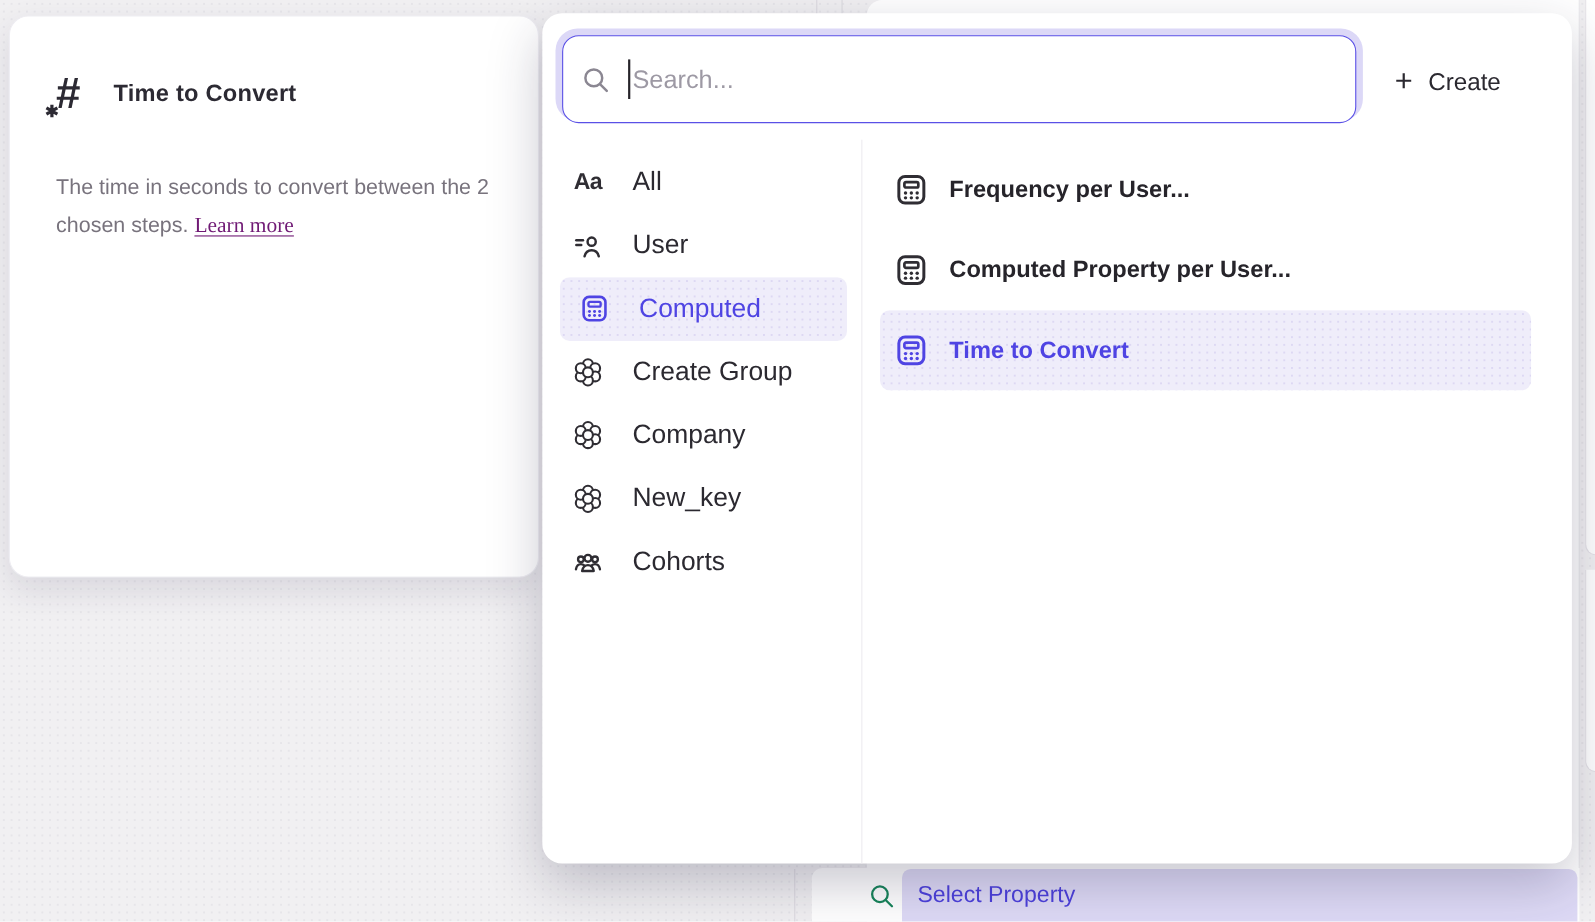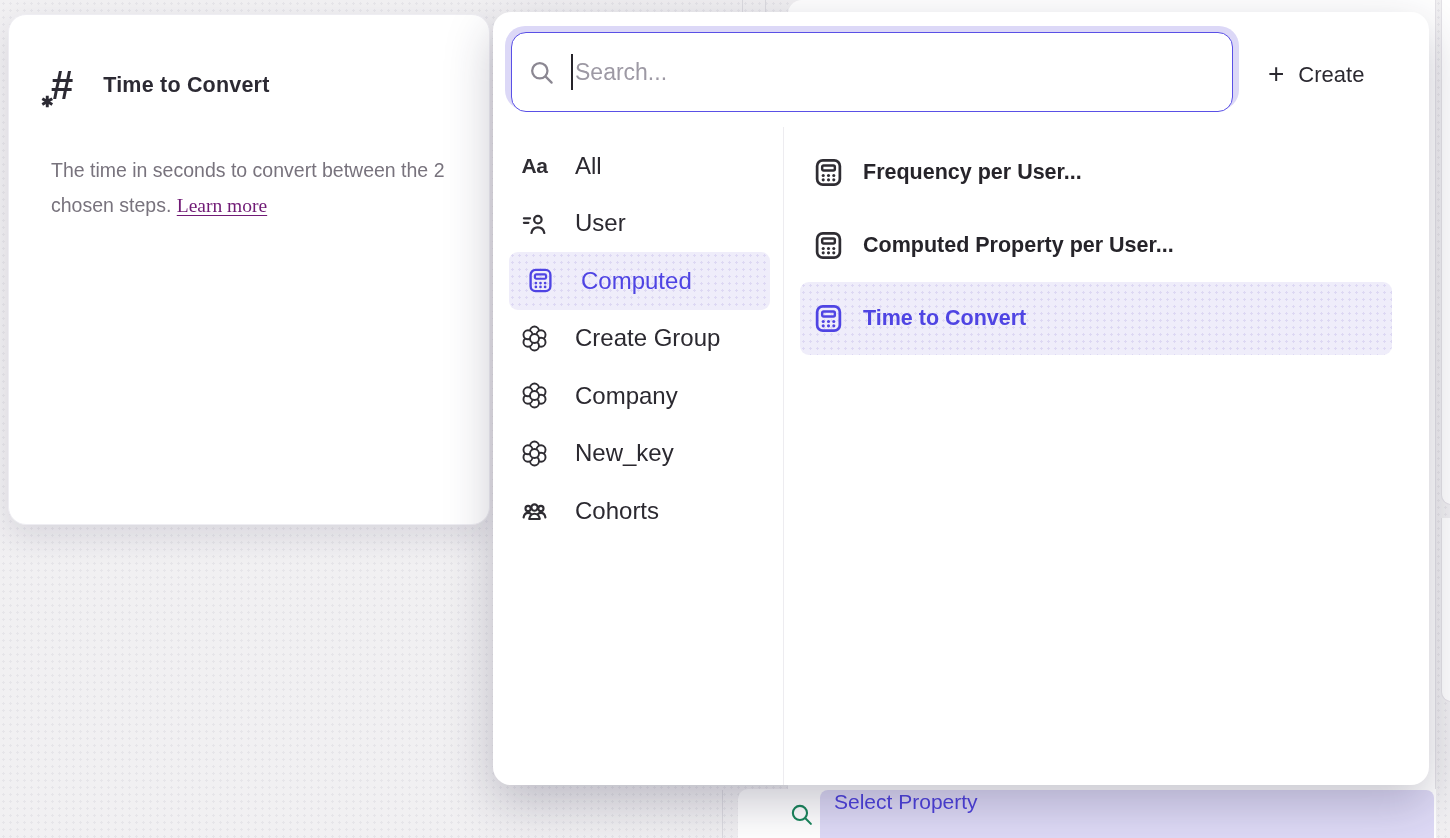--- a/index.html
+++ b/index.html
@@ -31,21 +31,21 @@
   .bg-right-card-2 { top:518px; height:184px; }
 
   .bottom-panel {
     position:absolute; left:738px; top:789px; width:698px; height:49px;
     background:#fff; border-top-left-radius:10px;
   }
   .green-mag { position:absolute; left:51px; top:13px; width:25px; height:25px; color:#17855a; }
   .select-prop {
     position:absolute; left:82px; top:1px; width:614px; height:48px;
     background:#dedaf6; border-radius:8px 8px 0 0;
-    display:flex; align-items:flex-start; padding-left:14px;
+    display:flex; align-items:center; padding-left:14px;
     font-size:21px; font-weight:500; color:#4c40dc; cursor:pointer;
   }
 
   
   .card {
     position:absolute; left:8px; top:14px; width:482px; height:511px;
     background:#fff; border:1px solid #eeedf2; border-radius:18px;
     box-shadow:0 12px 30px rgba(40,35,70,.12);
   }
   .card-head { position:absolute; left:42px; top:50px; display:flex; align-items:center; gap:30px; }

